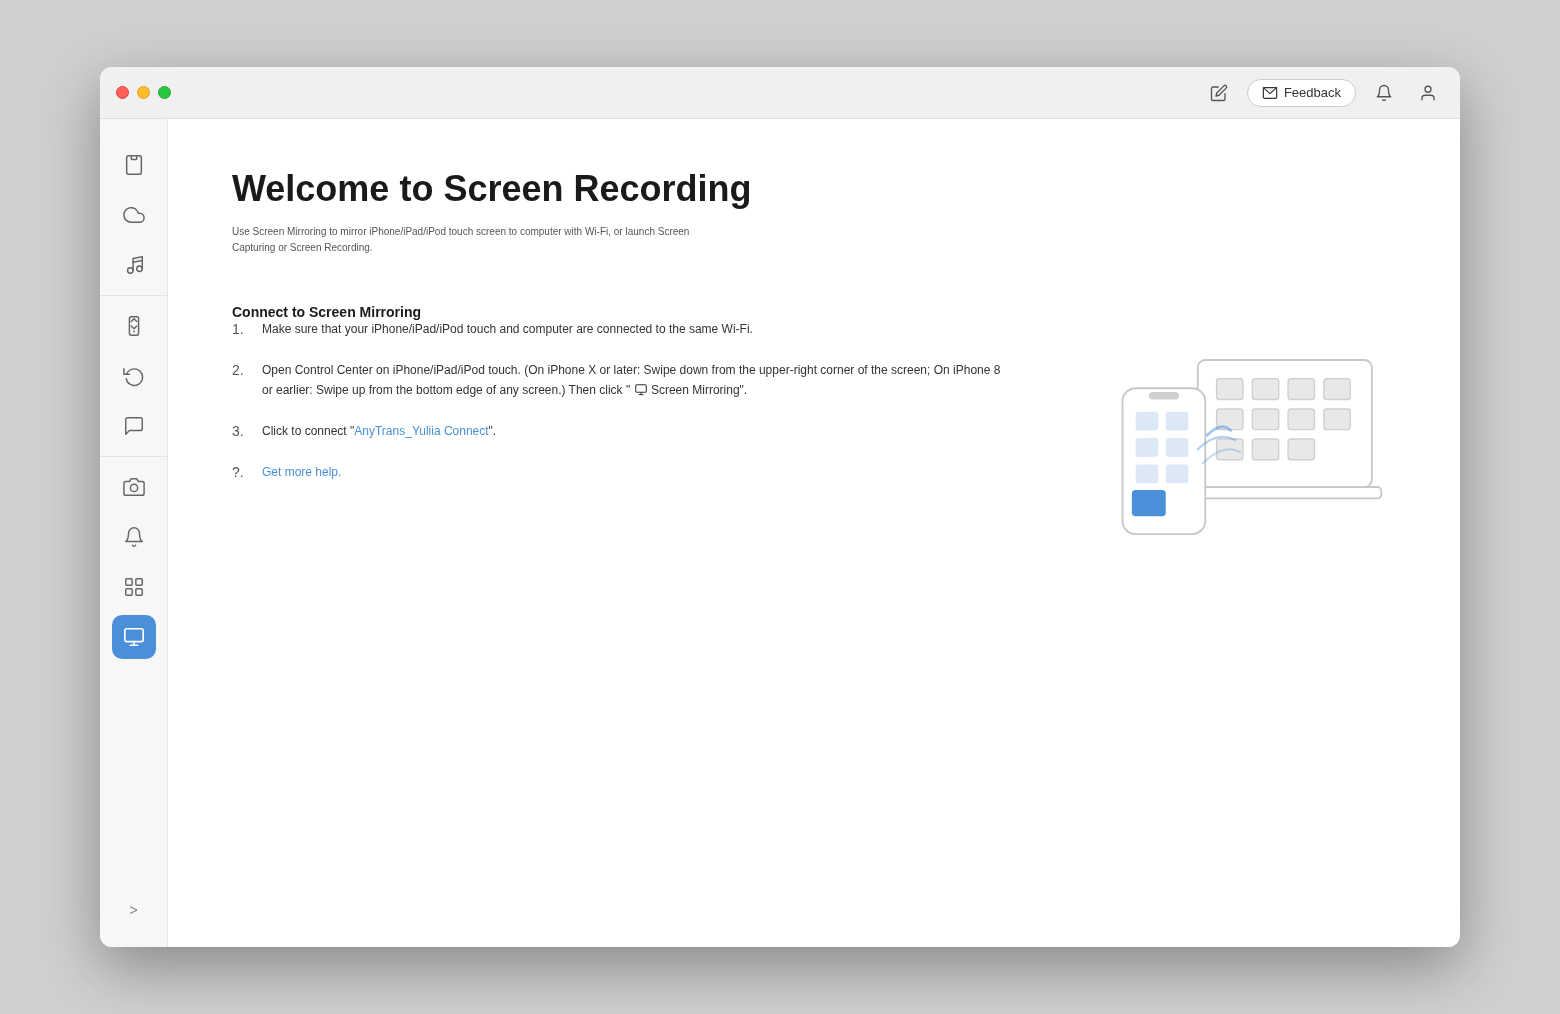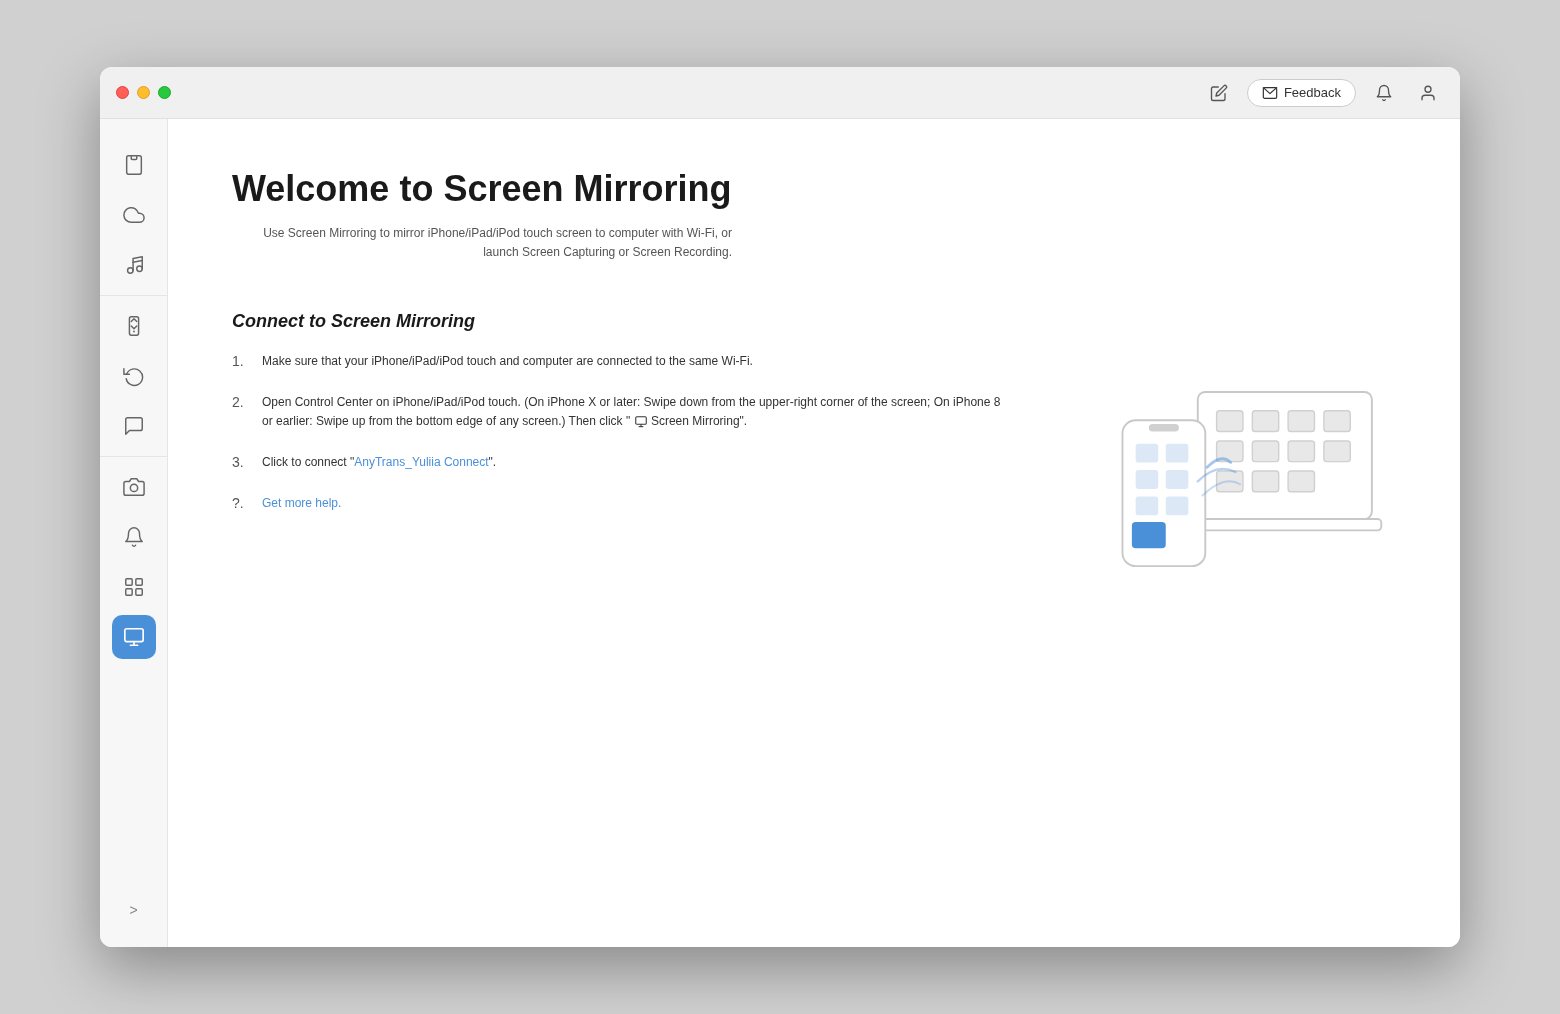--- a/index.html
+++ b/index.html
@@ -140,33 +140,30 @@
       overflow-y: auto;
     }
     .page-title {
       font-size: 36px;
       font-weight: 700;
       color: #1a1a1a;
       margin-bottom: 14px;
       line-height: 1.2;
     }
     .page-subtitle {
-      font-size: 12px;
+      font-size: 10px;
       color: #555;
       line-height: 1.6;
       margin-bottom: 48px;
       max-width: 500px;
-      text-align: right;
     }
     .section-title {
-      font-size: 18px;
+      font-size: 14px;
       font-weight: 700;
       color: #1a1a1a;
-      margin-bottom: 20px;
-      font-style: italic;
     }
     .steps-container {
       display: flex;
       gap: 48px;
       align-items: flex-start;
     }
     .steps-list {
       flex: 1;
     }
     .step-item {
@@ -334,21 +331,21 @@
             <line x1="12" y1="17" x2="12" y2="21"></line>
           </svg>
         </div>
         <div class="sidebar-expand" style="margin-top:auto;">
           <span>&gt;</span>
         </div>
       </div>
     </div>
 
     <div class="content">
-      <h1 class="page-title">Welcome to Screen Mirroring</h1>
+      <h1 class="page-title">Welcome to Screen Recording</h1>
       <p class="page-subtitle">Use Screen Mirroring to mirror iPhone/iPad/iPod touch screen to computer with Wi-Fi, or launch Screen Capturing or Screen Recording.</p>
 
       <h2 class="section-title">Connect to Screen Mirroring</h2>
 
       <div class="steps-container">
         <div class="steps-list">
 
           <div class="step-item">
             <span class="step-number">1.</span>
             <span class="step-text">Make sure that your iPhone/iPad/iPod touch and computer are connected to the same Wi-Fi.</span>

